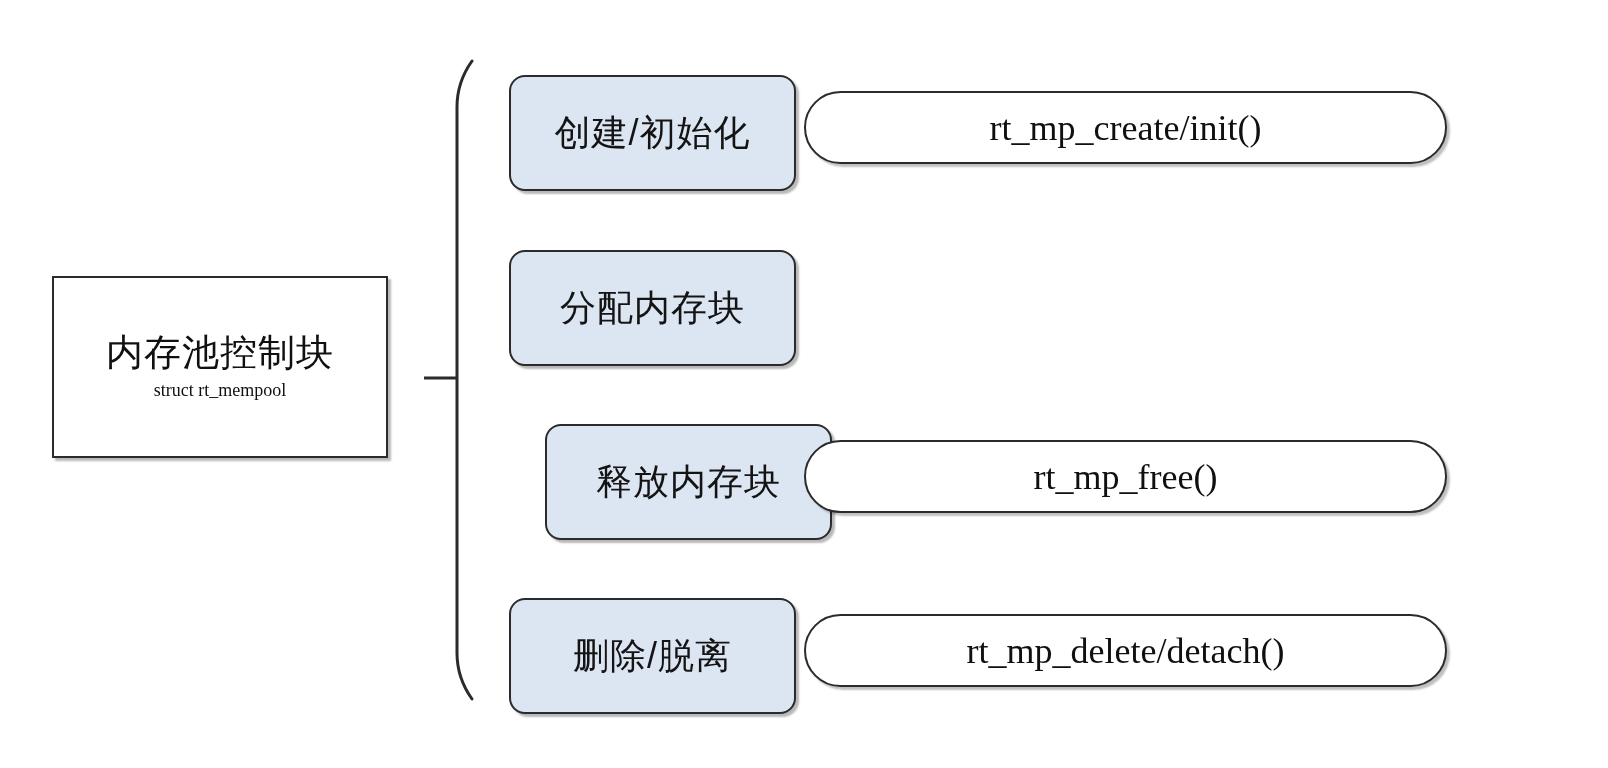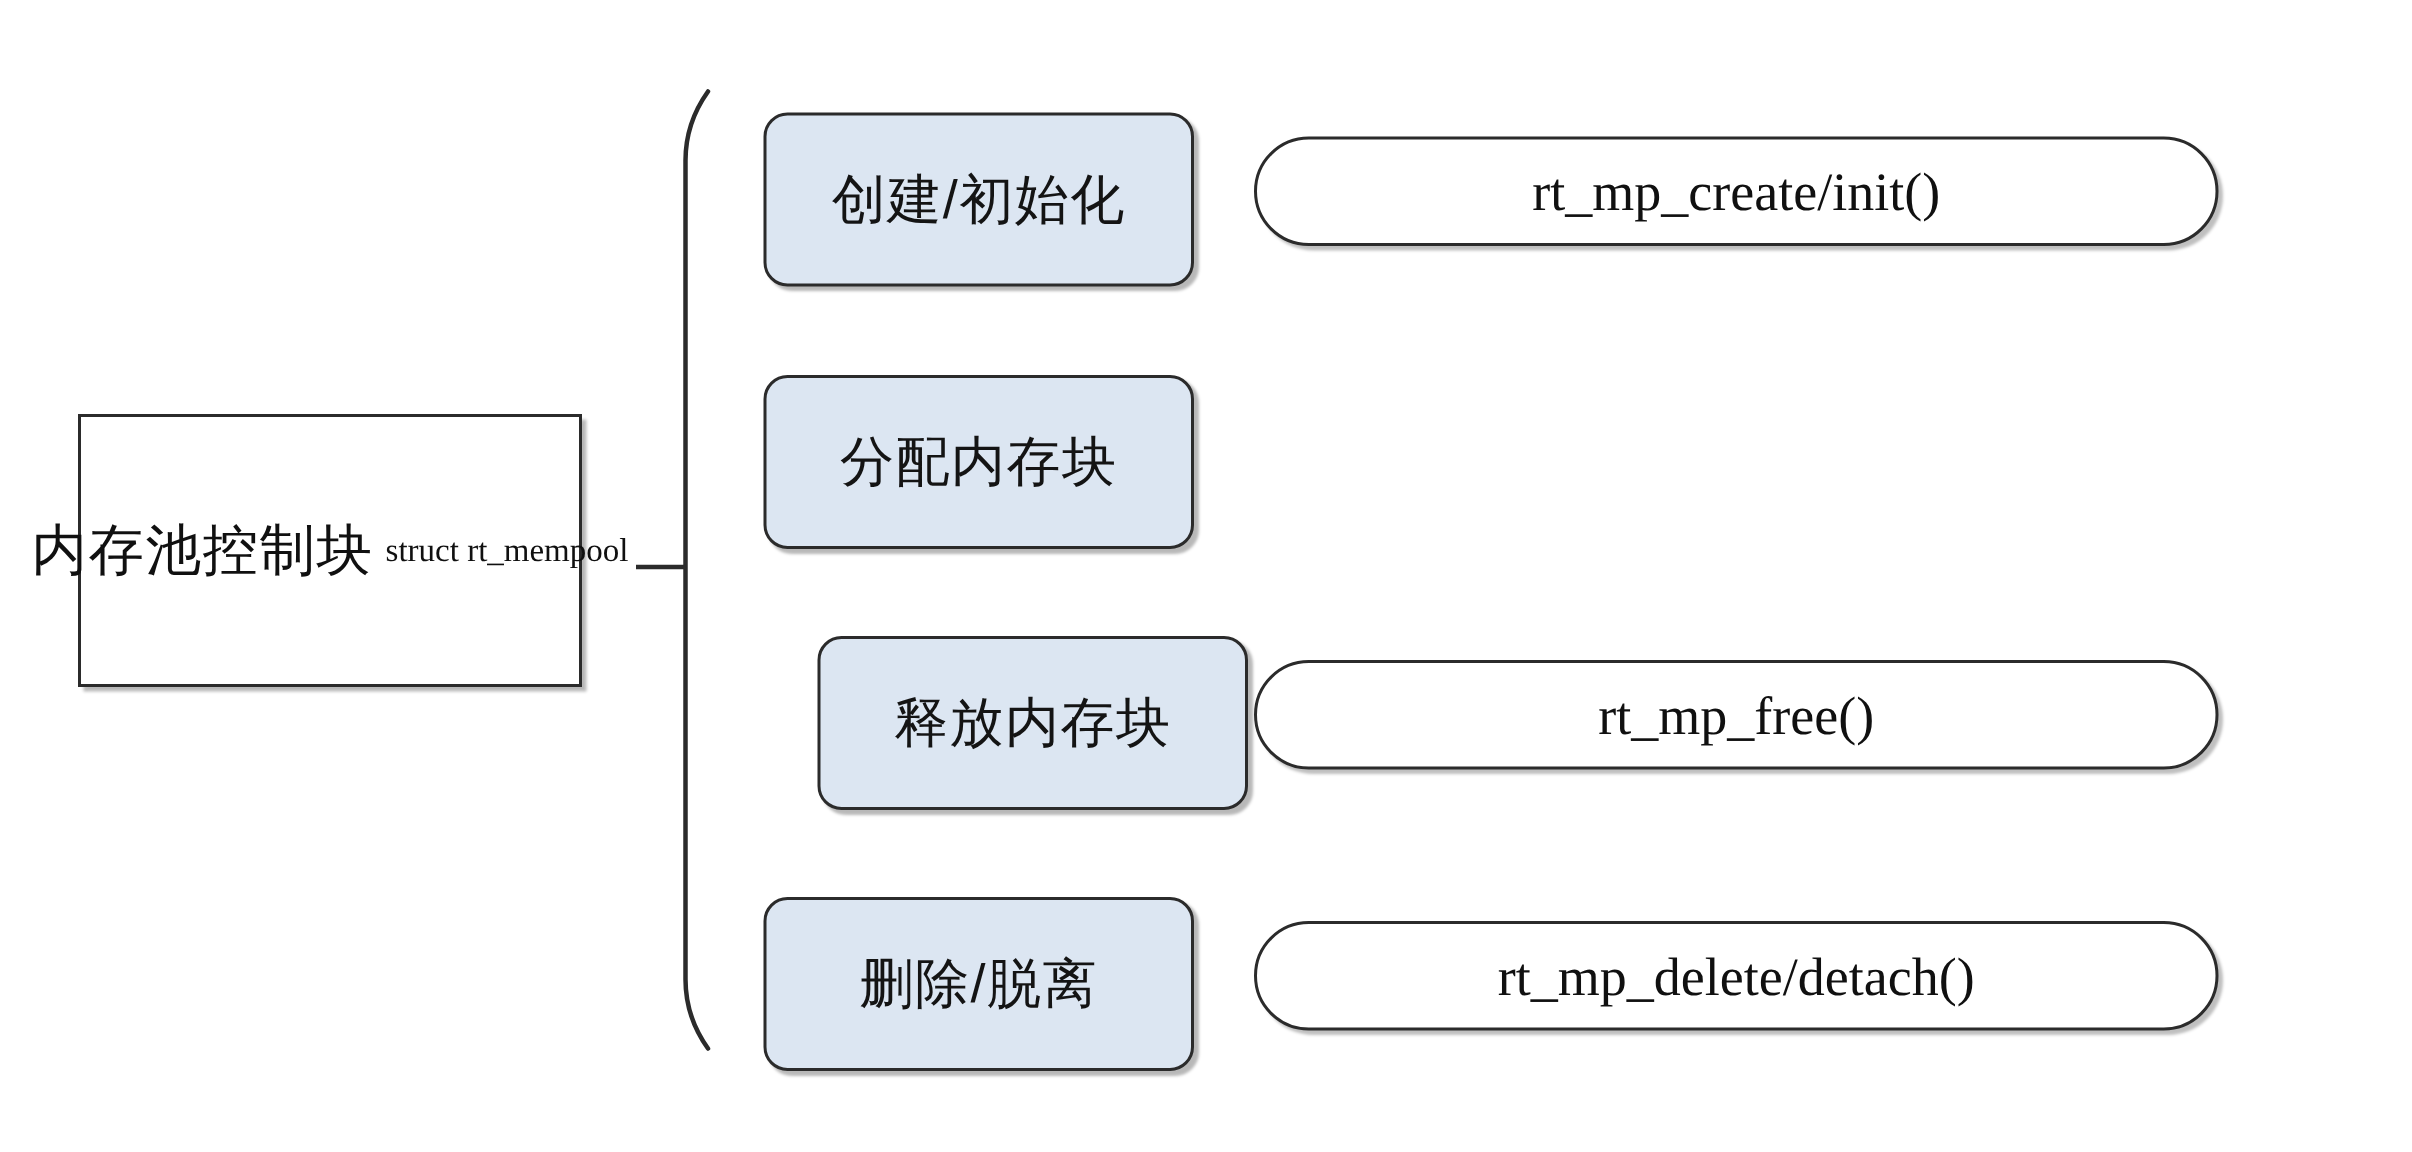--- a/index.html
+++ b/index.html
@@ -23,35 +23,35 @@
     position: absolute;
     left: 52px;
     top: 276px;
     width: 336px;
     height: 182px;
     background: #ffffff;
     border: 2px solid #2b2b2b;
     box-shadow: 3px 3px 2px rgba(0,0,0,0.28);
     box-sizing: border-box;
     display: flex;
-    flex-direction: row;
+    flex-direction: column;
     align-items: center;
     justify-content: center;
     gap: 8px;
   }
   .control-box-title {
     font-size: 37px;
     line-height: 1.1;
     color: #101010;
     letter-spacing: 1px;
     white-space: nowrap;
     font-family: "Liberation Sans", "DejaVu Sans", sans-serif;
   }
   .control-box-struct {
-    font-size: 22px;
+    font-size: 18px;
     line-height: 1.1;
     color: #101010;
     white-space: nowrap;
     font-family: "Liberation Serif", "DejaVu Serif", serif;
   }
 
   
   .brace {
     position: absolute;
     left: 410px;
@@ -81,21 +81,21 @@
     font-size: 36px;
     color: #141414;
     letter-spacing: 1px;
     white-space: nowrap;
     font-family: "Liberation Sans", "DejaVu Sans", sans-serif;
   }
 
   
   .api-pill {
     position: absolute;
-    left: 836px;
+    left: 804px;
     width: 643px;
     height: 73px;
     background: #ffffff;
     border: 2px solid #2b2b2b;
     border-radius: 40px;
     box-sizing: border-box;
     box-shadow: 3px 3px 2px rgba(0,0,0,0.25);
     display: flex;
     align-items: center;
     justify-content: center;

